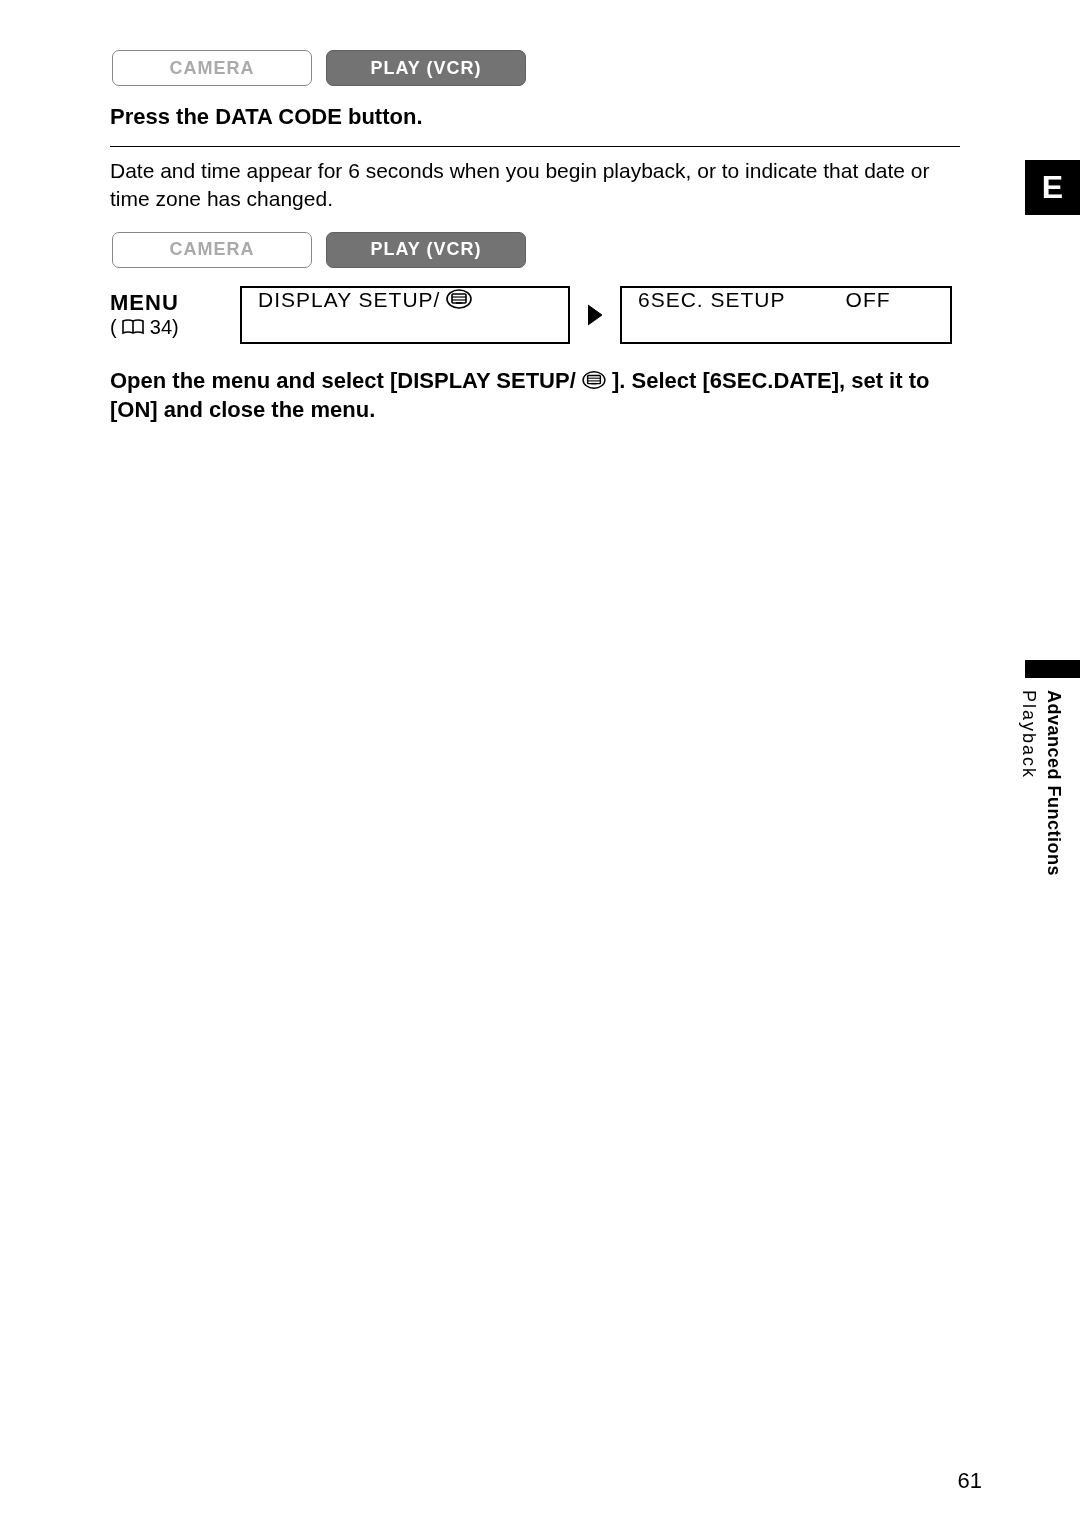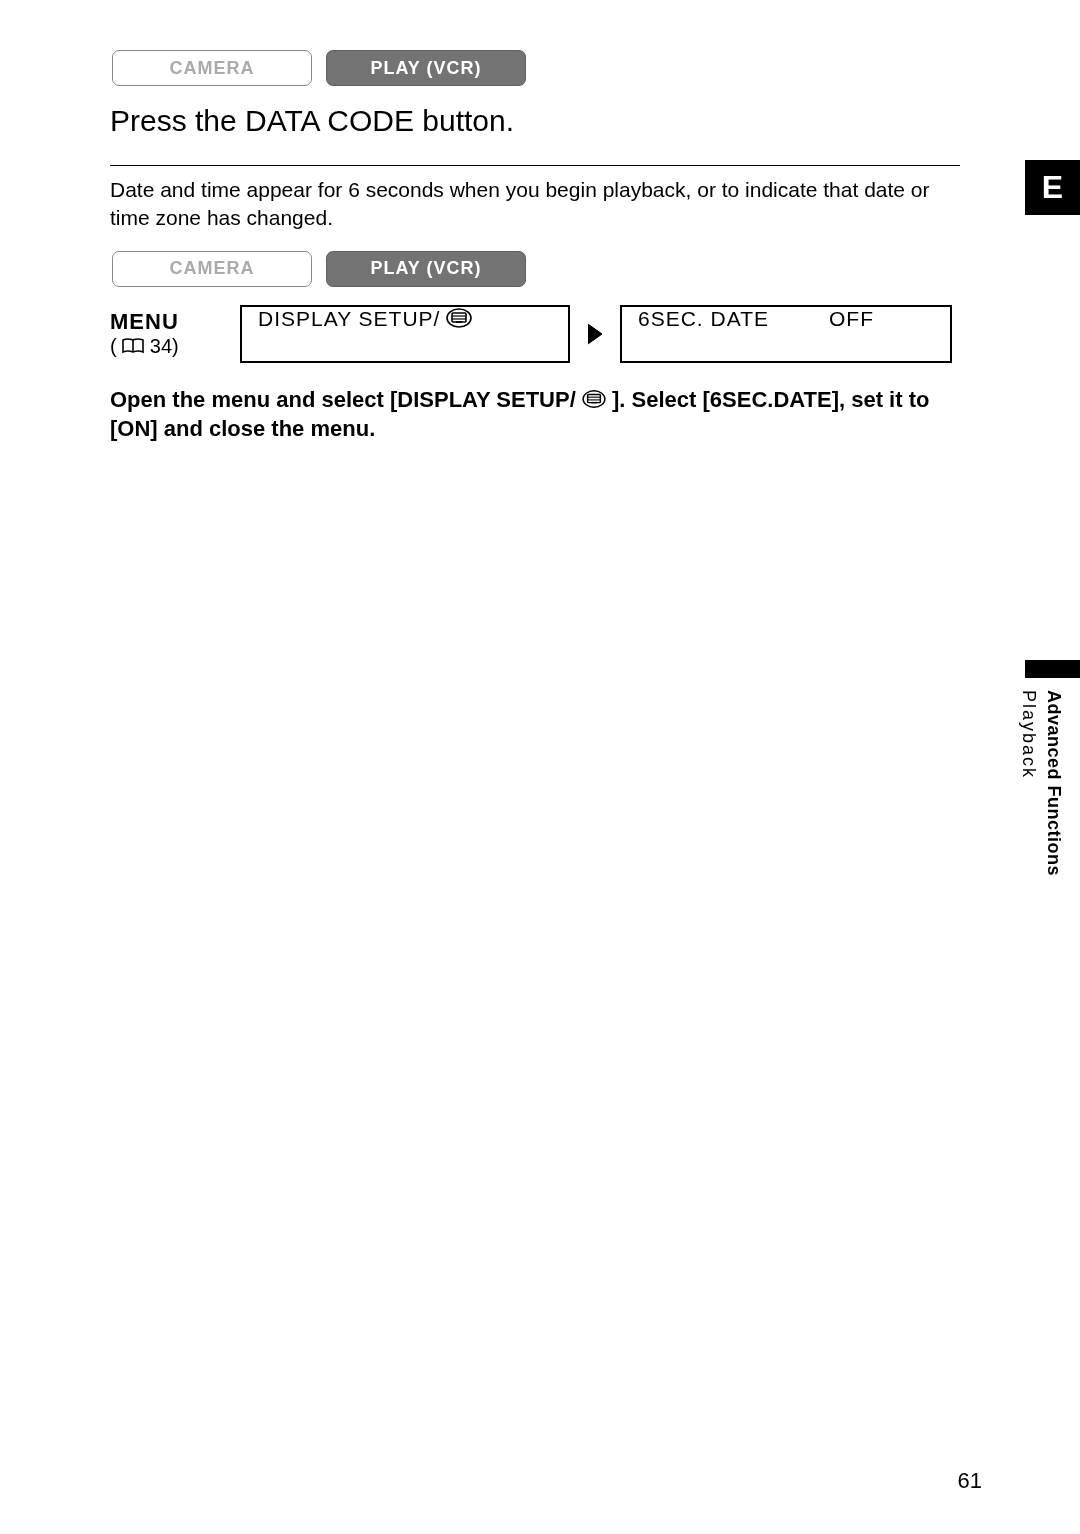--- a/index.html
+++ b/index.html
@@ -34,21 +34,21 @@
 
   .mode-row { display: flex; gap: 14px; margin-bottom: 18px; margin-left: 2px; }
   .mode-pill {
     width: 200px; height: 36px; border: 1px solid #888; border-radius: 7px;
     display: flex; align-items: center; justify-content: center;
     font-size: 18px; font-weight: bold; letter-spacing: 1px;
   }
   .mode-pill.inactive { color: #aaa; background: #fff; }
   .mode-pill.active { background: #737373; color: #fff; border-color: #606060; }
 
-  .instr { font-size: 30px; font-weight: normal; margin-bottom: 27px; }
+  .instr { font-size: 22px; font-weight: bold; margin-bottom: 16px; }
   .hr { border: none; border-top: 1px solid #000; margin: 4px 0 10px 0; }
 
   .note-row { display: flex; align-items: flex-start; gap: 22px; margin-bottom: 36px; }
   .note-icon {
     width: 46px; height: 46px; border: 2px solid #000; border-radius: 3px;
     display: flex; align-items: center; justify-content: center; flex: 0 0 46px;
     position: relative; overflow: hidden;
   }
   .note-text { font-size: 21px; line-height: 1.35; padding-top: 2px; }
 
@@ -141,21 +141,21 @@
     </div>
 
     <div class="arrow-sep">
       <svg width="20" height="24" viewBox="0 0 20 24">
           <path d="M3 2 L17 12 L3 22 Z" fill="#000"></path>
           <path d="M3 2 L17 12 L3 22" fill="none" stroke="#000" stroke-width="1"></path>
         </svg>
     </div>
 
     <div class="menu-box box2">
-      <span class="val">6SEC. DATE</span>
+      <span class="val">6SEC. SETUP</span>
       <span style="width:24px"></span>
       <span class="val">OFF</span>
     </div>
   </div>
 
   <div class="final-instr">
     <span>Open the menu and select [DISPLAY SETUP/ </span><span class="tv-inline">
       <svg width="24" height="20" viewBox="0 0 26 22">
         <ellipse cx="13" cy="11" rx="12" ry="9" fill="none" stroke="#000" stroke-width="1.6"></ellipse>
         <rect x="6" y="6" width="14" height="9" rx="1" fill="none" stroke="#000" stroke-width="1.6"></rect>

